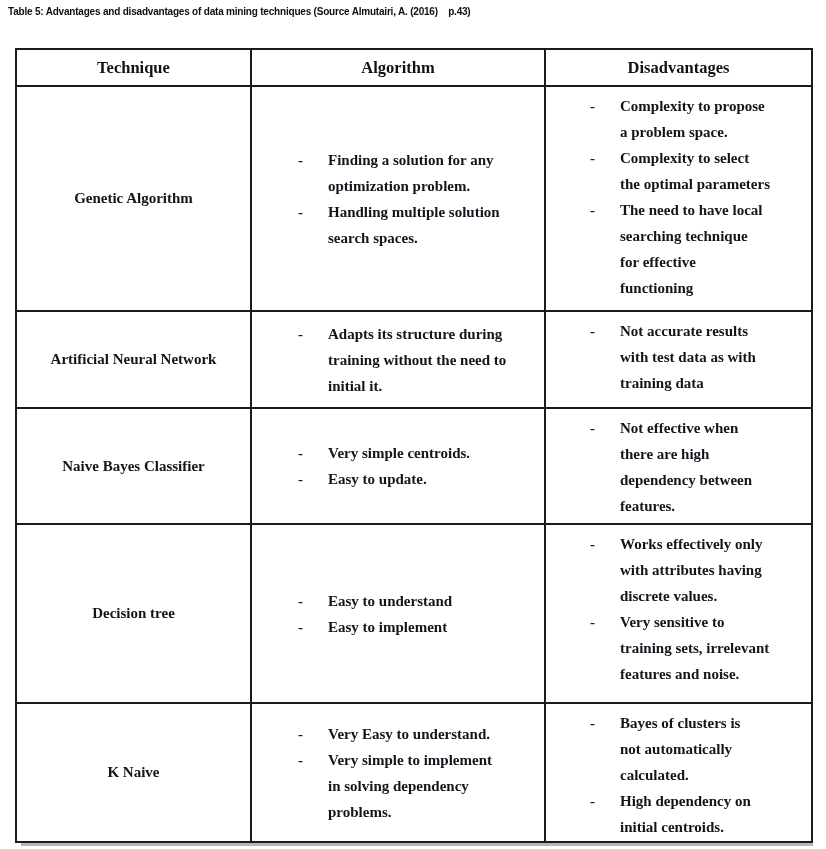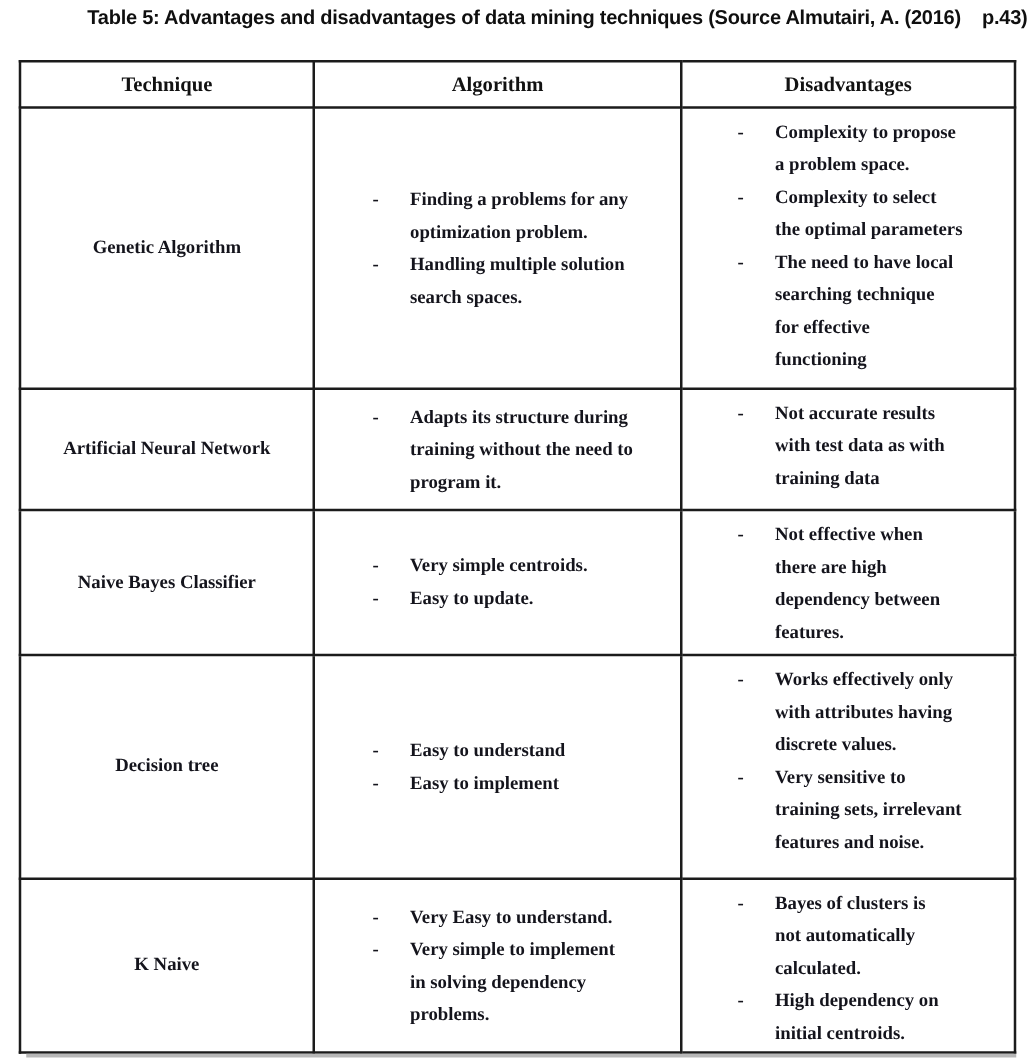--- a/index.html
+++ b/index.html
@@ -13,25 +13,24 @@
     position: relative;
     overflow: hidden;
   }
   .caption {
     position: absolute;
     left: 8px;
     top: 6px;
     width: 814px;
     font-family: "Liberation Sans", "DejaVu Sans", sans-serif;
     font-weight: bold;
-    font-size: 16px;
+    font-size: 10px;
     letter-spacing: -0.2px;
     color: #0f0f0f;
     white-space: pre-wrap;
-    text-align: right;
   }
   table.grid {
     position: absolute;
     left: 15px;
     top: 48px;
     width: 796px;
     border-collapse: collapse;
     table-layout: fixed;
   }
   col.c1 { width: 235px; }
@@ -103,21 +102,21 @@
     </tr>
   </thead>
   <tbody>
 
     <tr class="r0">
       <td class="tech">Genetic Algorithm</td>
       <td class="adv">
         <div class="list">
           <div class="li">
               <span class="dash">-</span>
-              <span class="txt">Finding a problems for any
+              <span class="txt">Finding a solution for any
 optimization problem.</span>
             </div>
           <div class="li">
               <span class="dash">-</span>
               <span class="txt">Handling multiple solution
 search spaces.</span>
             </div>
         </div>
       </td>
       <td class="dis">
@@ -144,21 +143,21 @@
     </tr>
 
     <tr class="r1">
       <td class="tech">Artificial Neural Network</td>
       <td class="adv">
         <div class="list">
           <div class="li">
               <span class="dash">-</span>
               <span class="txt">Adapts its structure during
 training without the need to
-program it.</span>
+initial it.</span>
             </div>
         </div>
       </td>
       <td class="dis">
         <div class="list">
           <div class="li">
               <span class="dash">-</span>
               <span class="txt">Not accurate results
 with test data as with
 training data</span>

